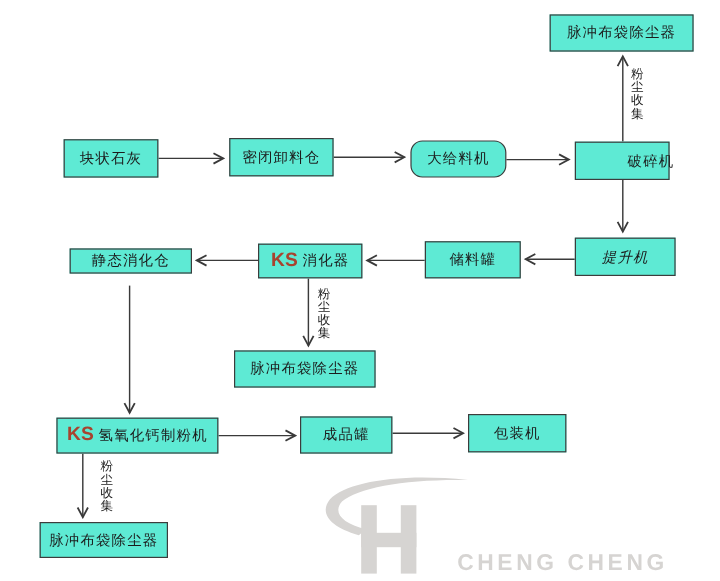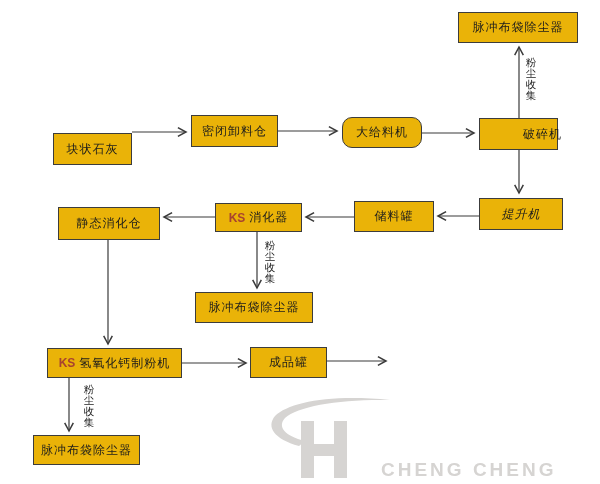--- a/index.html
+++ b/index.html
@@ -1,26 +1,26 @@
 <!DOCTYPE html>
 <html><head>
 <meta charset="utf-8">
 <style>
   html,body{margin:0;padding:0;background:#fff;}
   .stage{
     position:relative;width:600px;height:484px;background:#ffffff;overflow:hidden;
     font-family:"Liberation Sans","DejaVu Sans",sans-serif;
   }
   .node{
-    position:absolute;box-sizing:border-box;border:1.5px solid #3c3c3c;background:#eab308;
+    position:absolute;box-sizing:border-box;border:1.5px solid #3c3c3c;background:#5eead4;
     display:flex;align-items:center;justify-content:center;
     font-size:12px;color:#1c1c1c;letter-spacing:1px;white-space:nowrap;
   }
   .node .ks{
-    font-size:12px;font-weight:bold;color:#a8432f;letter-spacing:0;margin-right:4px;
+    font-size:16px;font-weight:bold;color:#a8432f;letter-spacing:0;margin-right:4px;
   }
   .vlabel{
     position:absolute;width:12px;font-size:10.5px;line-height:11px;color:#1c1c1c;
     word-break:break-all;white-space:normal;text-align:center;letter-spacing:0;
   }
   .overlay{position:absolute;left:0;top:0;}
   .logo-cn{
     position:absolute;left:378px;top:420px;font-size:37px;font-weight:bold;
     letter-spacing:6px;color:#d6d4d2;white-space:nowrap;
   }
@@ -64,21 +64,21 @@
       <line x1="182" y1="363" x2="246" y2="363" marker-end="url(#arrw)"></line>
       <line x1="327" y1="361" x2="386" y2="361" marker-end="url(#arrw)"></line>
       <line x1="69" y1="378" x2="69" y2="431" marker-end="url(#arrw)"></line>
     </g>
   </svg>
 
   <div class="node" style="left:458px;top:12px;width:120px;height:31px;">
     <span>脉冲布袋除尘器</span>
   </div>
 
-  <div class="node" style="left:53px;top:133px;width:79px;height:32px;">
+  <div class="node" style="left:53px;top:116px;width:79px;height:32px;">
     <span>块状石灰</span>
   </div>
 
   <div class="node" style="left:191px;top:115px;width:87px;height:32px;">
     <span>密闭卸料仓</span>
   </div>
 
   <div class="node" style="left:342px;top:117px;width:80px;height:31px;border-radius:10px;">
     <span>大给料机</span>
   </div>
@@ -93,37 +93,40 @@
 
   <div class="node" style="left:354px;top:201px;width:80px;height:31px;">
     <span>储料罐</span>
   </div>
 
   <div class="node" style="left:215px;top:203px;width:87px;height:29px;">
     <span class="ks">KS</span>
       <span>消化器</span>
   </div>
 
-  <div class="node" style="left:58px;top:207px;width:102px;height:33px;text-align:center;">
+  <div class="node" style="left:58px;top:207px;width:102px;height:21px;text-align:center;">
     <span>静态消化仓</span>
   </div>
 
   <div class="node" style="left:195px;top:292px;width:118px;height:31px;">
     <span>脉冲布袋除尘器</span>
   </div>
 
   <div class="node" style="left:47px;top:348px;width:135px;height:30px;">
     <span class="ks">KS</span>
       <span>氢氧化钙制粉机</span>
   </div>
 
   <div class="node" style="left:250px;top:347px;width:77px;height:31px;">
     <span>成品罐</span>
   </div>
 
+  <div class="node" style="left:390px;top:345px;width:82px;height:32px;">
+    <span>包装机</span>
+  </div>
 
   <div class="node" style="left:33px;top:435px;width:107px;height:30px;">
     <span>脉冲布袋除尘器</span>
   </div>
 
   <div class="vlabel" style="left:525px;top:57px;">粉尘收集</div>
   <div class="vlabel" style="left:264px;top:240px;">粉尘收集</div>
   <div class="vlabel" style="left:83px;top:384px;">粉尘收集</div>
 
 </div>

